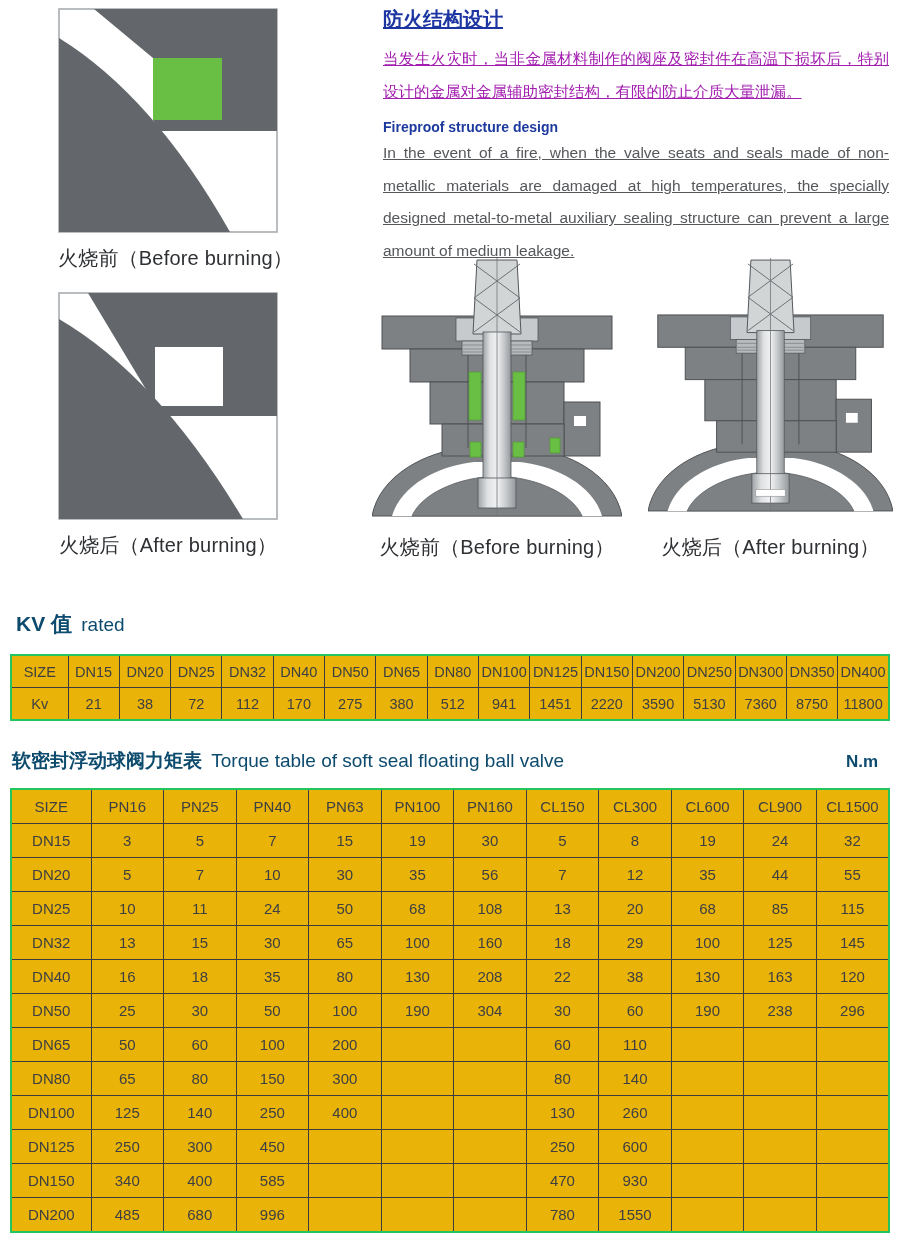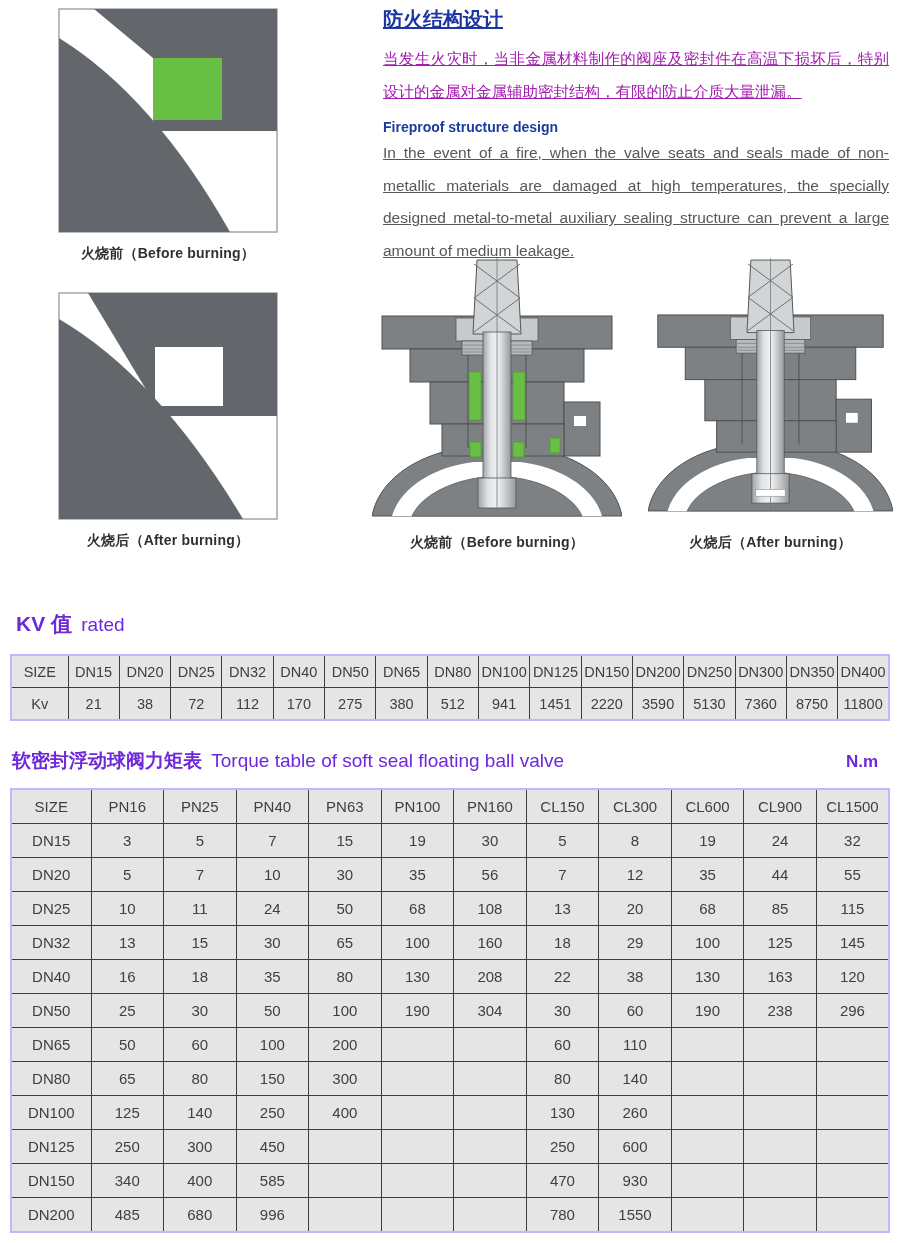--- a/index.html
+++ b/index.html
@@ -5,48 +5,48 @@
   html,body { margin:0; padding:0; background:#ffffff; }
   #page {
     position:relative; width:900px; height:1243px; background:#ffffff;
     font-family:"Liberation Sans","DejaVu Sans",sans-serif; overflow:hidden;
   }
 
   
   .figure { position:absolute; text-align:center; }
   .figure svg { display:block; }
   .fig-caption {
-    margin-top:12px; font-size:14px; font-weight:bold; color:#2e3033;
+    margin-top:12px; font-size:20px; font-weight:normal; color:#2e3033;
     letter-spacing:0.2px; white-space:nowrap;
   }
 
   
   .text-block { position:absolute; left:383px; top:4px; width:506px; }
   .title-zh { margin:2px 0 10px 0; font-size:20px; font-weight:bold; color:#1c35a0;text-decoration:underline; }
   .para-zh  { margin:0 0 2px 0; font-size:15.5px; line-height:2.12; color:#a21caf; text-align:justify;text-decoration:underline; }
   .title-en { margin:10px 0 2px 0; font-size:14px; font-weight:bold; color:#1c3a9e; }
   .para-en  { margin:2px 0 0 0; font-size:15.5px; line-height:2.12; color:#55575a; text-align:justify;text-decoration:underline; }
 
   
-  .section-heading { position:absolute; color:#6d28d9; white-space:nowrap; }
+  .section-heading { position:absolute; color:#0c4a6e; white-space:nowrap; }
   .kv-heading  { left:16px; top:610px; font-size:19px; }
   .kv-heading .h-bold { font-size:21px; font-weight:bold; }
   .torque-heading {
     left:12px; top:748px; width:866px;
     display:flex; justify-content:space-between; align-items:baseline; font-size:19px;
   }
   .h-bold { font-weight:bold; }
   .h-rest { font-weight:normal; margin-left:4px; }
   .unit   { font-size:17px; font-weight:bold;margin-left:44px; }
 
   
   .data-table {
     position:absolute; left:10px; border-collapse:collapse; table-layout:fixed;
-    width:880px; color:#3d3f42; background:#e5e5e5;
-    border:2px solid #c4b5fd;
+    width:880px; color:#3d3f42; background:#eab308;
+    border:2px solid #22c55e;
   }
   .data-table td {
     border:1px solid #3c3d3f; text-align:center; vertical-align:middle;
     padding:0 1px; overflow:hidden; white-space:nowrap;
   }
   #kv-table { top:654px; font-size:14.5px; }
   #kv-table td { height:31px; }
   #torque-table { top:788px; font-size:15px; }
   #torque-table td { height:33px; }
 </style>

